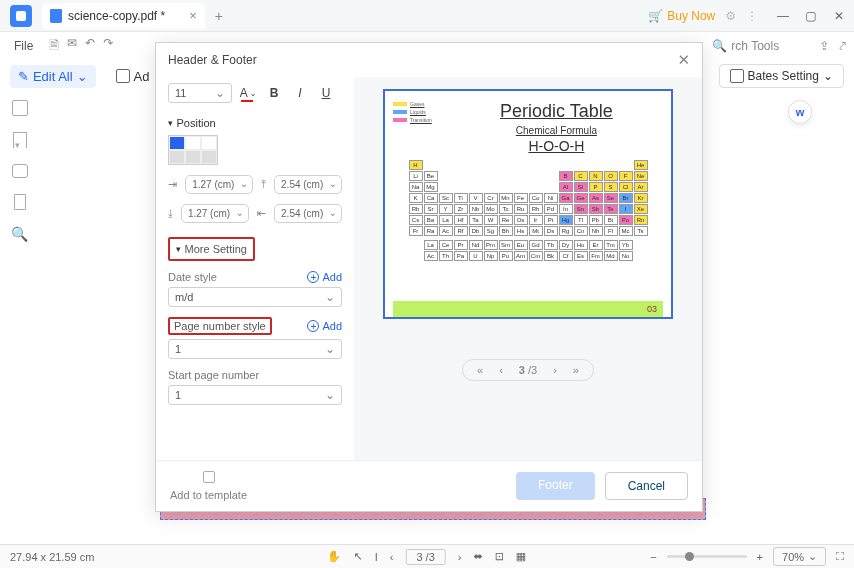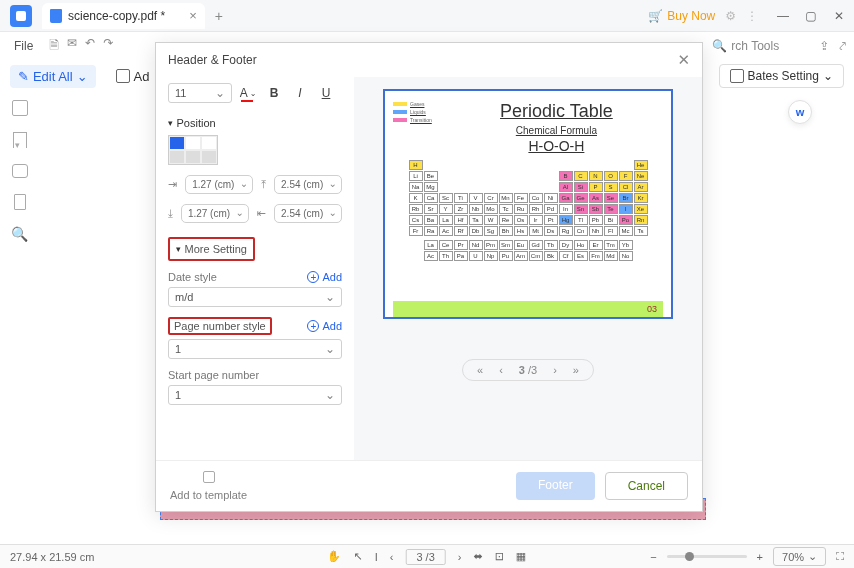--- a/index.html
+++ b/index.html
@@ -91,21 +91,21 @@
 
 .pager { margin-top: 40px; border: 1px solid #ddd; border-radius: 16px; padding: 4px 14px; display: flex; align-items: center; gap: 16px; font-size: 11px; color: #888; }
 
 
 .dialog-footer { display: flex; align-items: center; padding: 10px 14px; border-top: 1px solid #eee; }
 .tmpl-check { display: flex; align-items: center; gap: 6px; font-size: 11px; color: #808080; flex-direction: column; }
 .chk { width: 12px; height: 12px; border: 1px solid #aaa; border-radius: 2px; }
 .footer-btns { margin-left: auto; display: flex; gap: 10px; }
 .btn { padding: 6px 22px; border-radius: 4px; font-size: 12px; }
 .btn-apply { background: #c5d9f8; color: #fff; }
-.btn-cancel { background: #fff; border: 1px solid #ccc; color: #4d7c0f; }
+.btn-cancel { background: #fff; border: 1px solid #ccc; color: #0c4a6e; }
 
 
 .statusbar { position: absolute; bottom: 0; left: 0; right: 0; height: 24px; background: #fafafa; border-top: 1px solid #e0e0e0; display: flex; align-items: center; padding: 0 10px; font-size: 11px; color: #666; }
 .status-center { position: absolute; left: 50%; transform: translateX(-50%); display: flex; align-items: center; gap: 12px; }
 .status-right { margin-left: auto; display: flex; align-items: center; gap: 10px; }
 .zoom-track { width: 80px; height: 3px; background: #ddd; border-radius: 2px; position: relative; }
 .zoom-thumb { position: absolute; left: 18px; top: -3px; width: 9px; height: 9px; background: #888; border-radius: 50%; }
 .zoom-sel { border: 1px solid #ccc; padding: 2px 8px; border-radius: 3px; display: flex; align-items: center; gap: 4px; }
 
 

